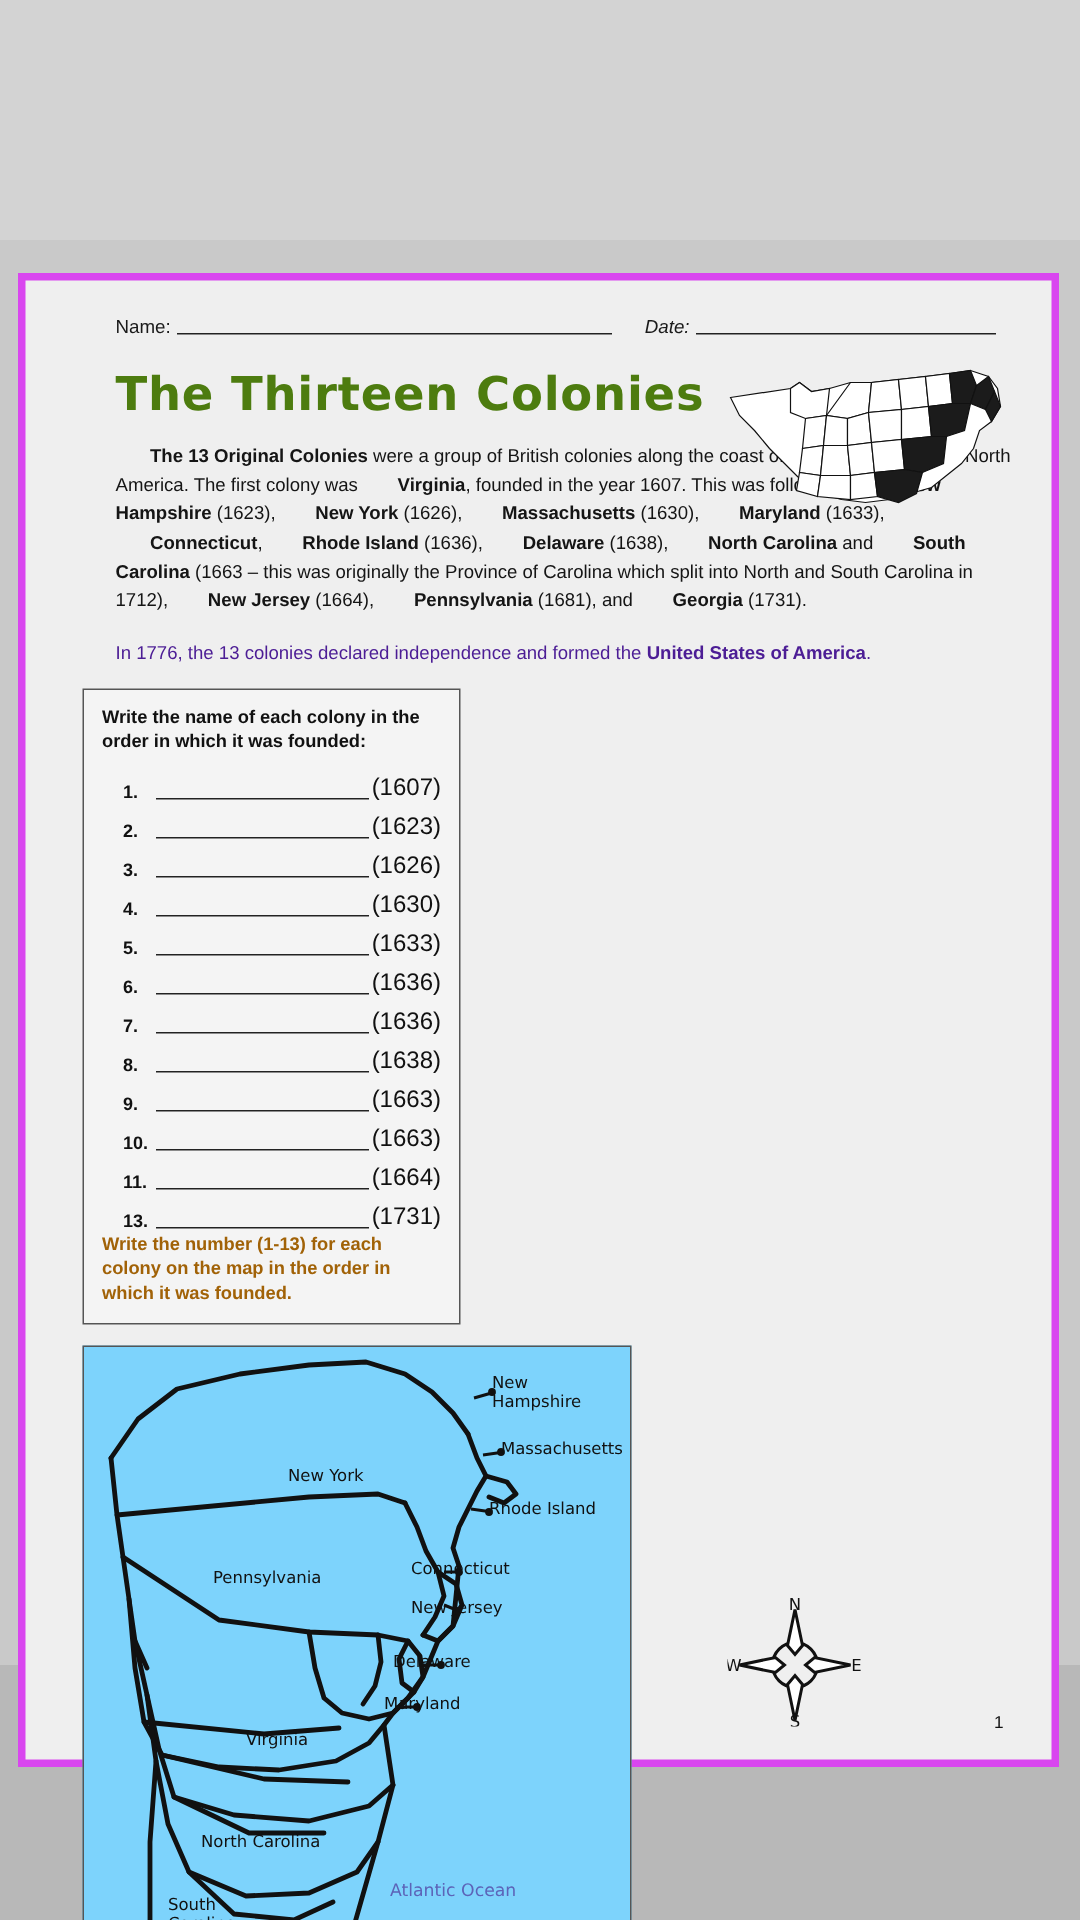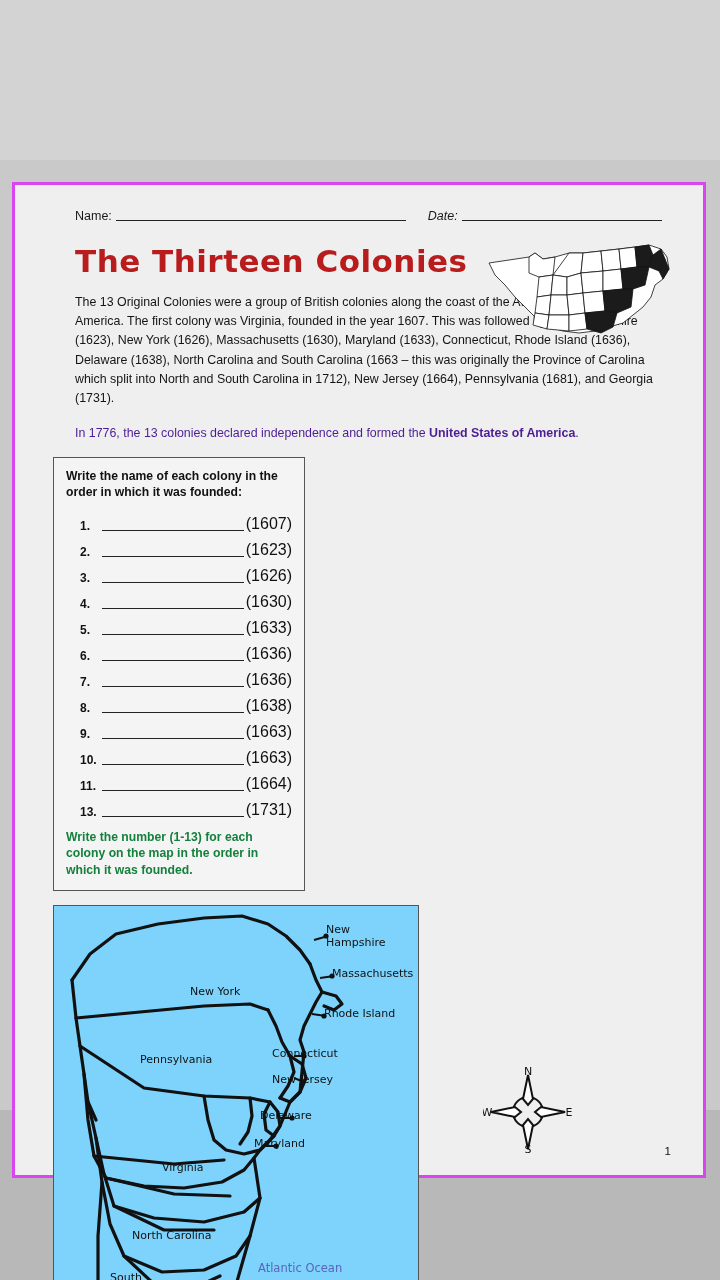--- a/index.html
+++ b/index.html
@@ -27,21 +27,21 @@
     left: 0; top: 1110px; width: 720px; height: 170px;
     background: #b8b8b8;
   }
   .sheet {
     position: absolute;
     left: 12px;
     top: 182px;
     width: 694px;
     height: 996px;
     background: #efefef;
-    border: 3px solid #d946ef;
+    border: 5px solid #d946ef;
     box-sizing: border-box;
   }
   .sheet-inner {
     position: absolute;
     left: 0; top: 0; right: 0; bottom: 0;
     padding: 16px 22px 10px 22px;
     box-sizing: border-box;
   }
 
   
@@ -62,33 +62,33 @@
   .nd-rule.name { width: 290px; }
   .nd-rule.date { width: 200px; }
   .nd-label.date { margin-left: 22px; font-style: italic; }
 
   
   .title {
     font-family: "DejaVu Sans", sans-serif;
     font-size: 31px;
     font-weight: 700;
     letter-spacing: 0.5px;
-    color: #b91c1c;
+    color: #4d7c0f;
     margin: 20px 0 0 38px;
   }
 
   
   .intro {
     margin: 14px 38px 0 38px;
     font-size: 12.4px;
     line-height: 1.55;
     color: #151515;
     width: 600px;
   }
-  .intro b { font-weight: 400; }
+  .intro b { font-weight: 700; margin-left: 23px; }
   .intro2 {
     margin: 16px 38px 0 38px;
     font-size: 12.4px;
     line-height: 1.5;
     color: #4c1d95;
   }
 
   
   .us-inset {
     position: absolute;
@@ -116,22 +116,22 @@
     font-size: 12.2px;
     font-weight: 700;
     line-height: 1.35;
     color: #111;
     margin-bottom: 6px;
   }
   .list-foot {
     font-size: 12.2px;
     font-weight: 700;
     line-height: 1.35;
-    color: #15803d;
-    margin-top: 10px;
+    color: #a16207;
+    margin-top: 0;
   }
   .blank-row {
     display: flex;
     align-items: flex-end;
     font-size: 12px;
     font-weight: 700;
     color: #111;
     height: 26px;
     padding-left: 14px;
   }

